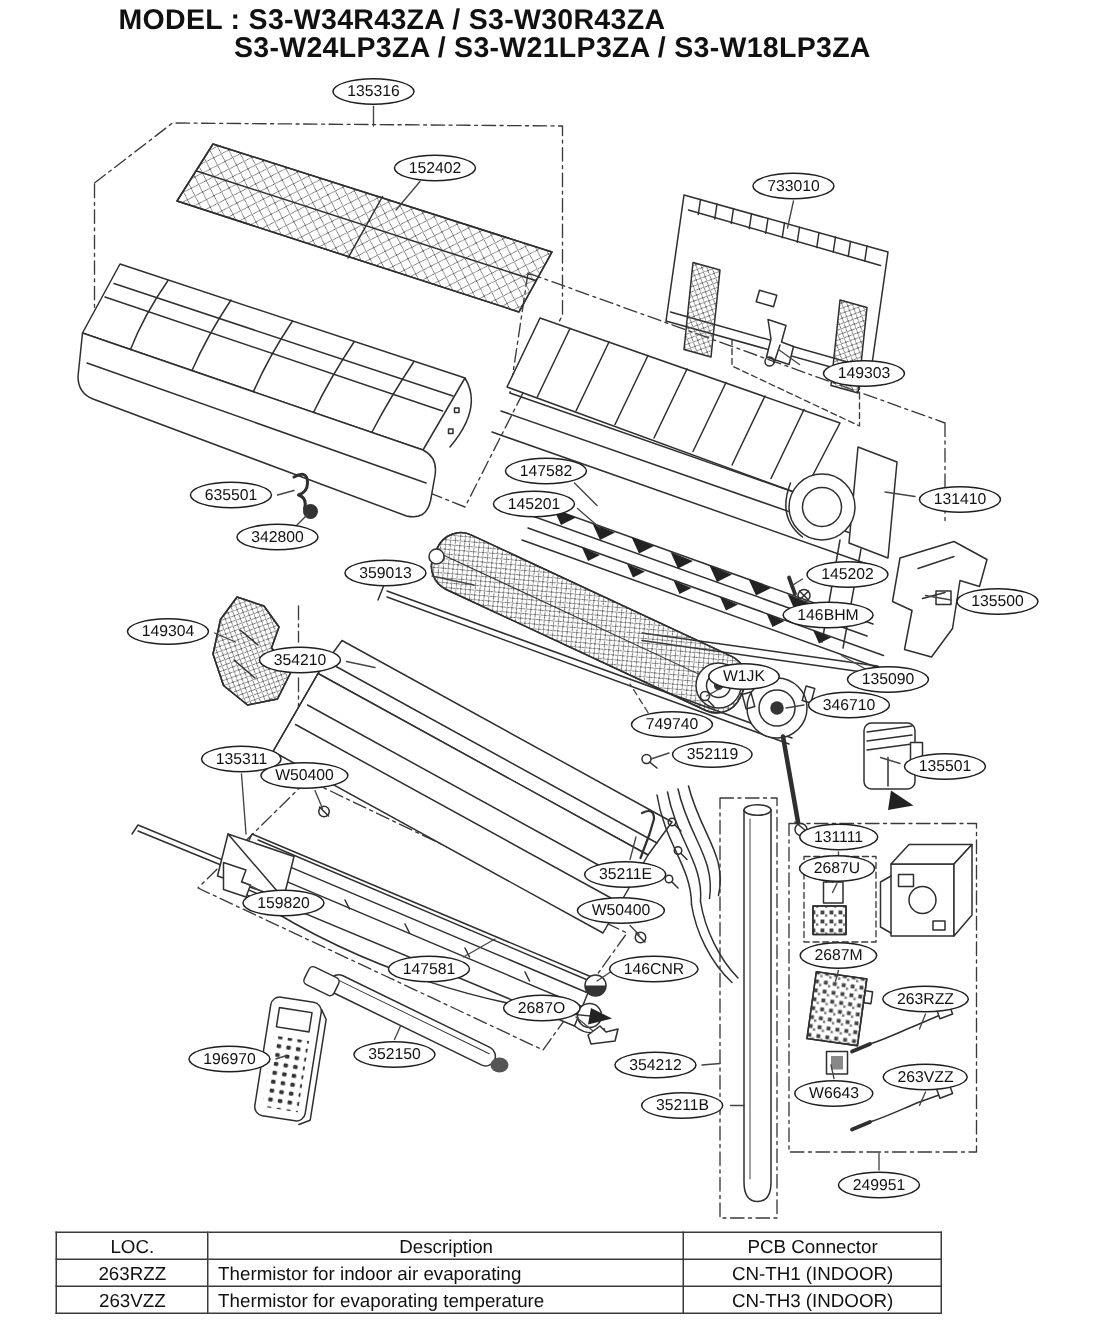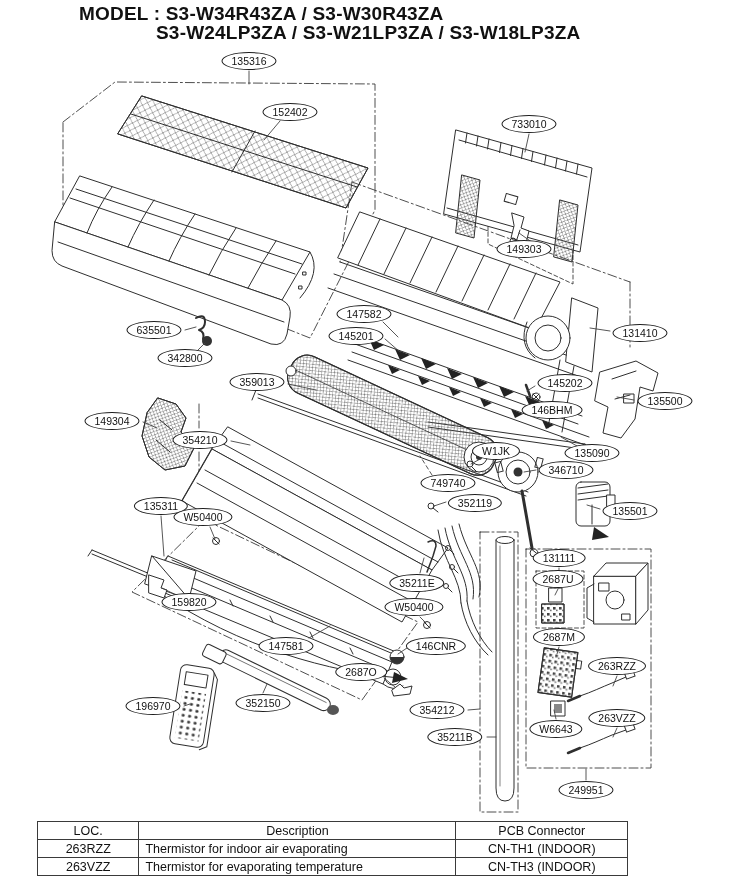--- a/index.html
+++ b/index.html
@@ -312,21 +312,21 @@
         <line x1="468" y1="710" x2="480" y2="709"></line>
         <line x1="487" y1="737" x2="496" y2="737"></line>
         <line x1="586" y1="780" x2="586" y2="769"></line>
       </g>
     </g>
   </svg>
 
   <div class="co" style="left:249px;top:61px">135316</div>
   <div class="co" style="left:290px;top:112px">152402</div>
   <div class="co" style="left:529px;top:124px">733010</div>
-  <div class="co" style="left:524px;top:249px">149303</div>
+  <div class="co" style="left:576px;top:249px">149303</div>
   <div class="co" style="left:154px;top:330px">635501</div>
   <div class="co" style="left:185px;top:358px">342800</div>
   <div class="co" style="left:364px;top:314px">147582</div>
   <div class="co" style="left:356px;top:336px">145201</div>
   <div class="co" style="left:640px;top:333px">131410</div>
   <div class="co" style="left:257px;top:382px">359013</div>
   <div class="co" style="left:565px;top:383px">145202</div>
   <div class="co" style="left:552px;top:410px">146BHM</div>
   <div class="co" style="left:665px;top:401px">135500</div>
   <div class="co" style="left:112px;top:421px">149304</div>

